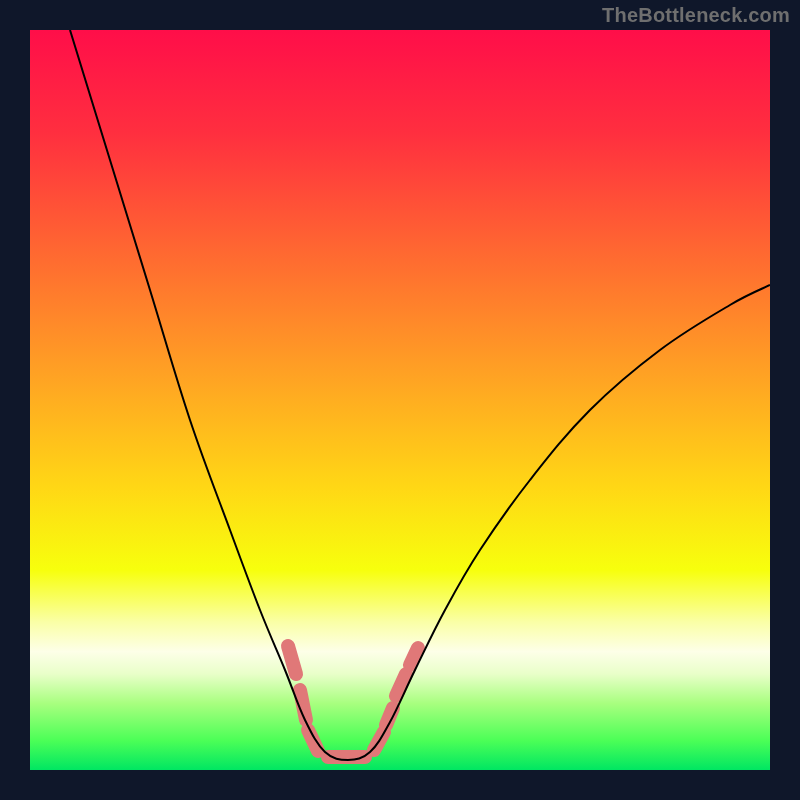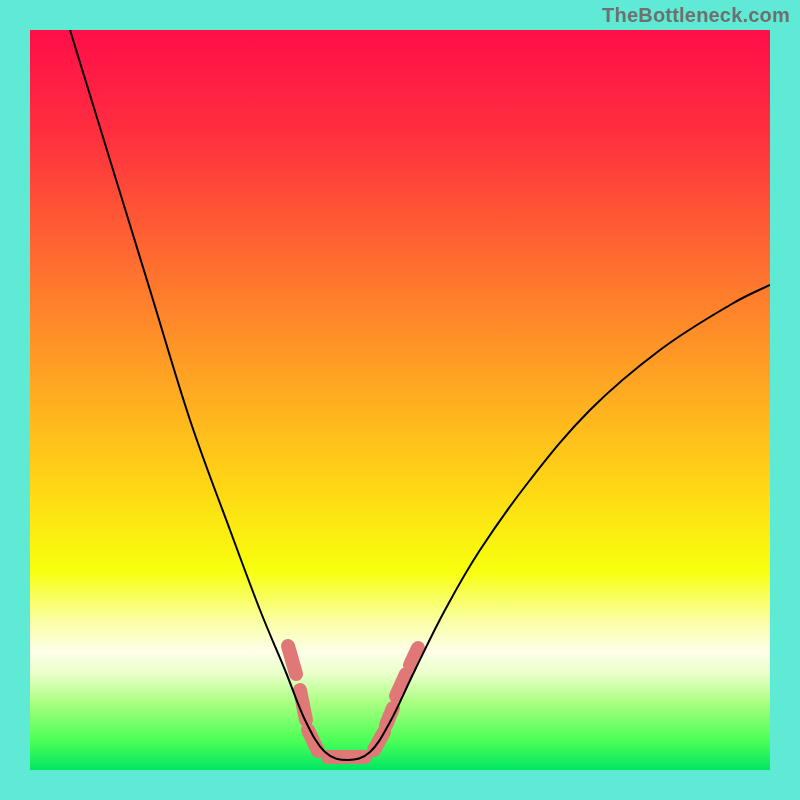--- a/index.html
+++ b/index.html
@@ -10,21 +10,21 @@
     background: #000;
     overflow: hidden;
     font-family: Arial, Helvetica, sans-serif;
   }
   .frame {
     position: absolute;
     left: 0;
     top: 0;
     width: 800px;
     height: 800px;
-    background: #5eead4;
+    background: #0f172a;
     text-align: right;
   }
   .plot {
     position: absolute;
     left: 30px;
     top: 30px;
     width: 740px;
     height: 740px;
     overflow: hidden;
   }

